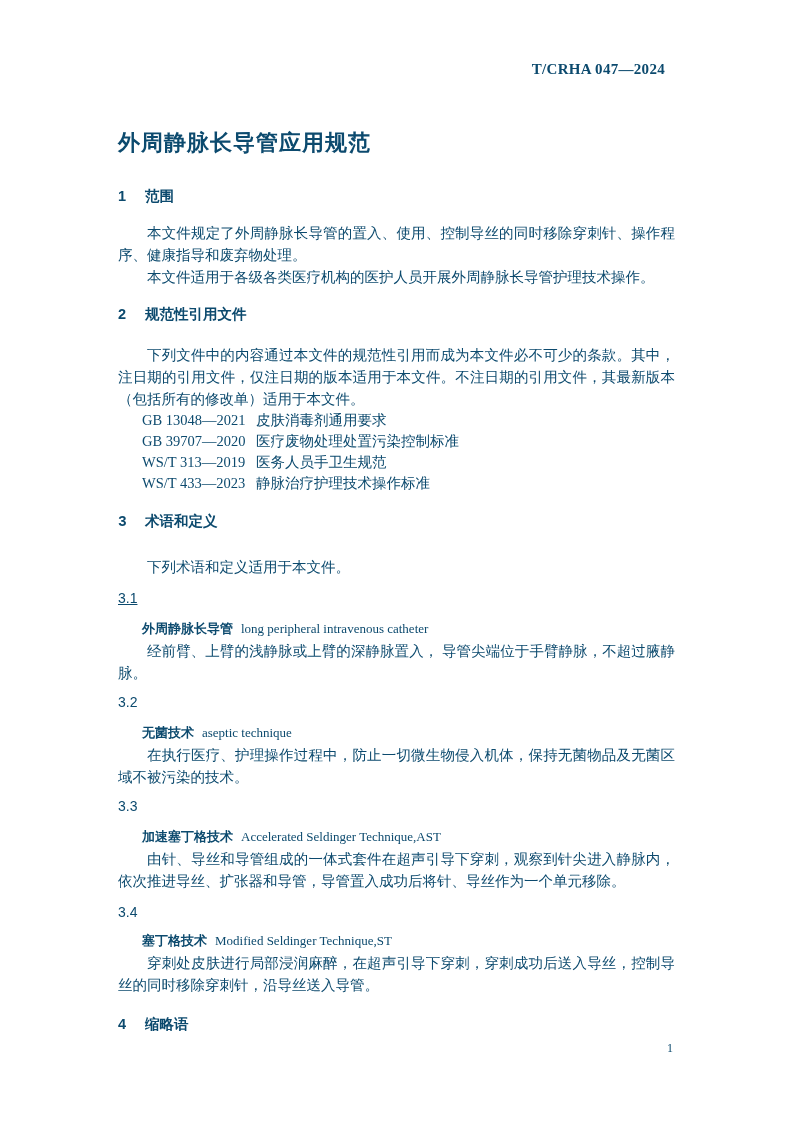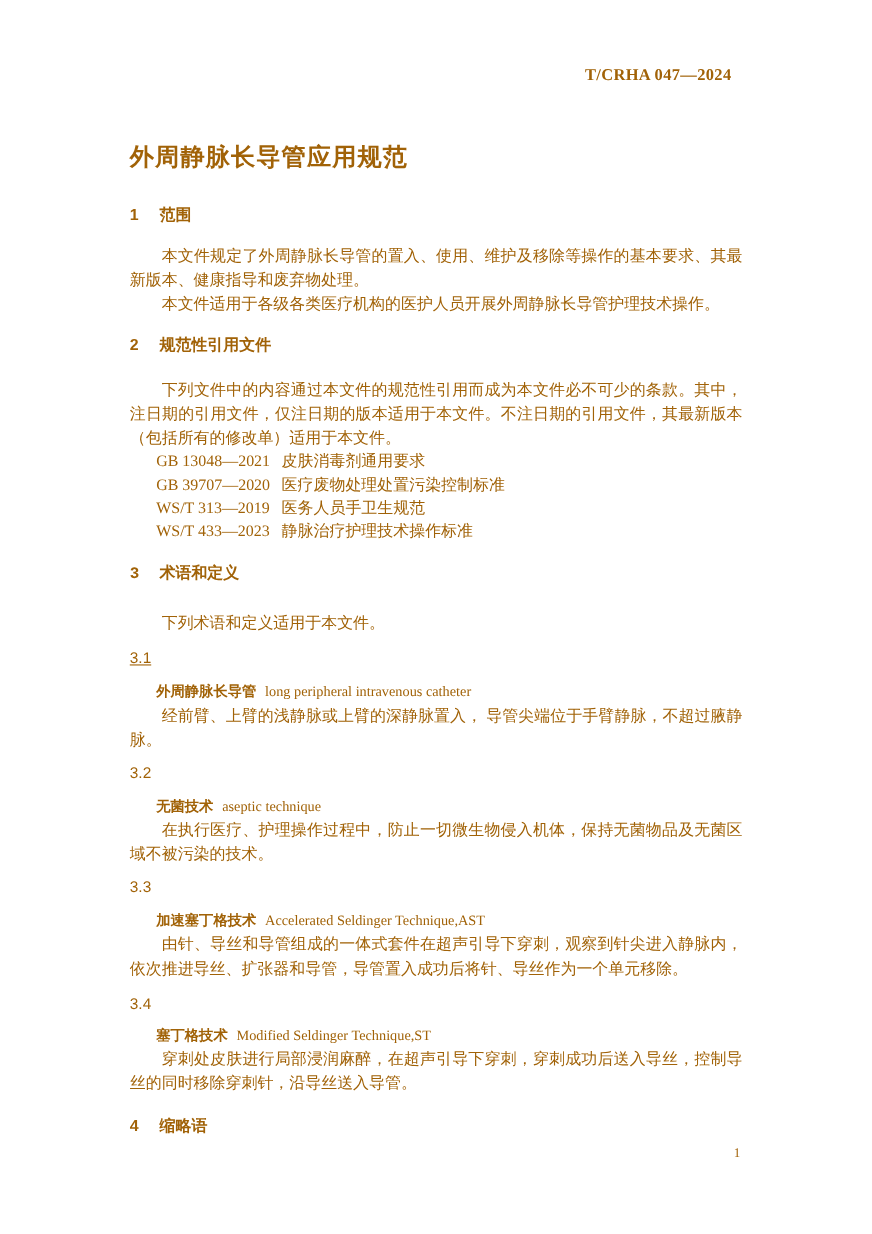--- a/index.html
+++ b/index.html
@@ -5,21 +5,21 @@
   html, body {
     margin: 0;
     padding: 0;
     background: #ffffff;
   }
   .page {
     position: relative;
     width: 793px;
     height: 1122px;
     background: #ffffff;
-    color: #a16207;
+    color: #0c4a6e;
     overflow: hidden;
     font-family: "Liberation Serif", "DejaVu Serif", serif;
   }
   .content {
     position: absolute;
     left: 118px;
     top: 0;
     width: 557px;
   }
   .doc-number {
@@ -123,21 +123,21 @@
 <div class="page">
   <div class="content">
 
     <div class="doc-number">T/CRHA 047—2024</div>
 
     <div class="doc-title">外周静脉长导管应用规范</div>
 
     <div class="sec-heading" id="h1">
       <span class="sec-num">1</span><span>范围</span>
     </div>
-    <p class="body-p" id="scope-p1">本文件规定了外周静脉长导管的置入、使用、维护及移除等操作的基本要求、其最新版本、健康指导和废弃物处理。</p>
+    <p class="body-p" id="scope-p1">本文件规定了外周静脉长导管的置入、使用、控制导丝的同时移除穿刺针、操作程序、健康指导和废弃物处理。</p>
     <p class="body-p" id="scope-p2">本文件适用于各级各类医疗机构的医护人员开展外周静脉长导管护理技术操作。</p>
 
     <div class="sec-heading" id="h2">
       <span class="sec-num">2</span><span>规范性引用文件</span>
     </div>
     <p class="body-p" id="nr-intro">下列文件中的内容通过本文件的规范性引用而成为本文件必不可少的条款。其中，注日期的引用文件，仅注日期的版本适用于本文件。不注日期的引用文件，其最新版本（包括所有的修改单）适用于本文件。</p>
     <div class="ref-list">
       <div class="ref-line">
         <span class="ref-code">GB 13048—2021</span><span class="ref-title">皮肤消毒剂通用要求</span>
       </div>

